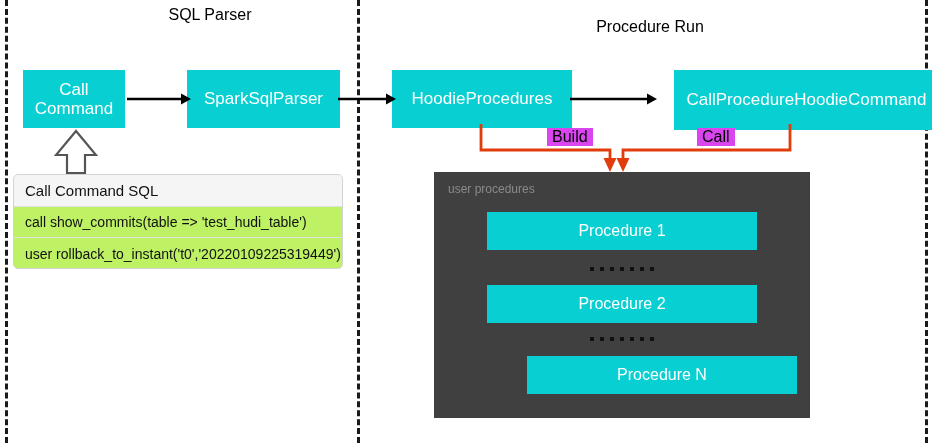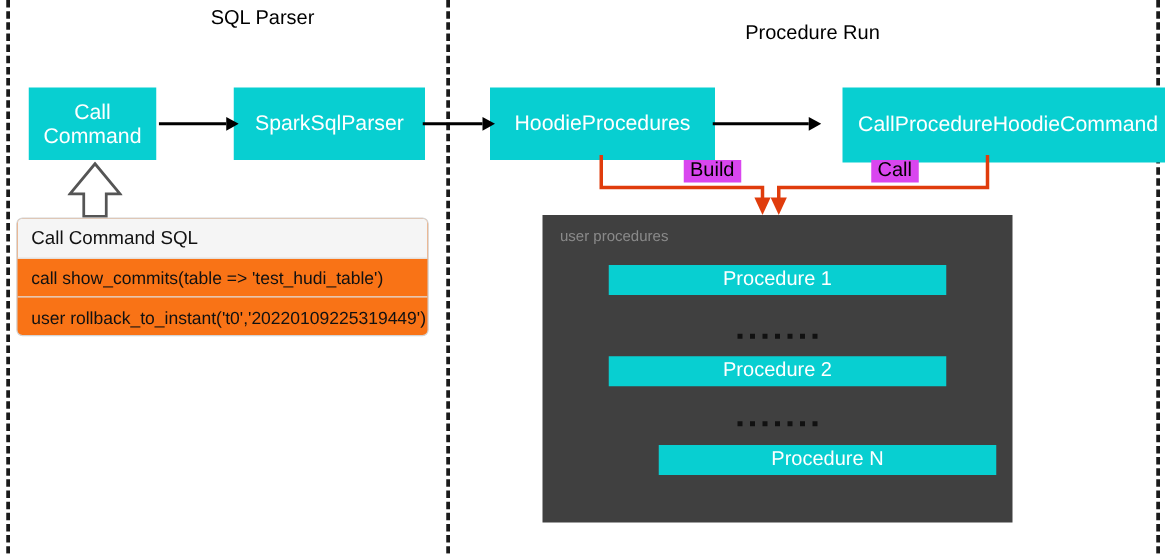--- a/index.html
+++ b/index.html
@@ -75,21 +75,21 @@
   
   #sql-panel {
     position: absolute;
     left: 13px;
     top: 174px;
     width: 330px;
     height: 95px;
     border: 1px solid #d4d4d4;
     border-radius: 5px;
     box-sizing: border-box;
-    background: #f97316;
+    background: #bef264;
     overflow: hidden;
   }
   .sql-row {
     box-sizing: border-box;
     height: 31.6px;
     display: flex;
     align-items: center;
     padding-left: 11px;
     font-size: 14px;
     color: #111111;
@@ -132,21 +132,21 @@
     left: 14px;
     top: 10px;
     font-size: 12px;
     color: #8a8a8a;
     white-space: nowrap;
   }
   .proc-box {
     position: absolute;
     left: 53px;
     width: 270px;
-    height: 24px;
+    height: 38px;
     background: #08CFD1;
     color: #ffffff;
     display: flex;
     align-items: center;
     justify-content: center;
     font-size: 16px;
     box-sizing: border-box;
   }
   #proc-1 { top: 40px; }
   #proc-2 { top: 113px; }

